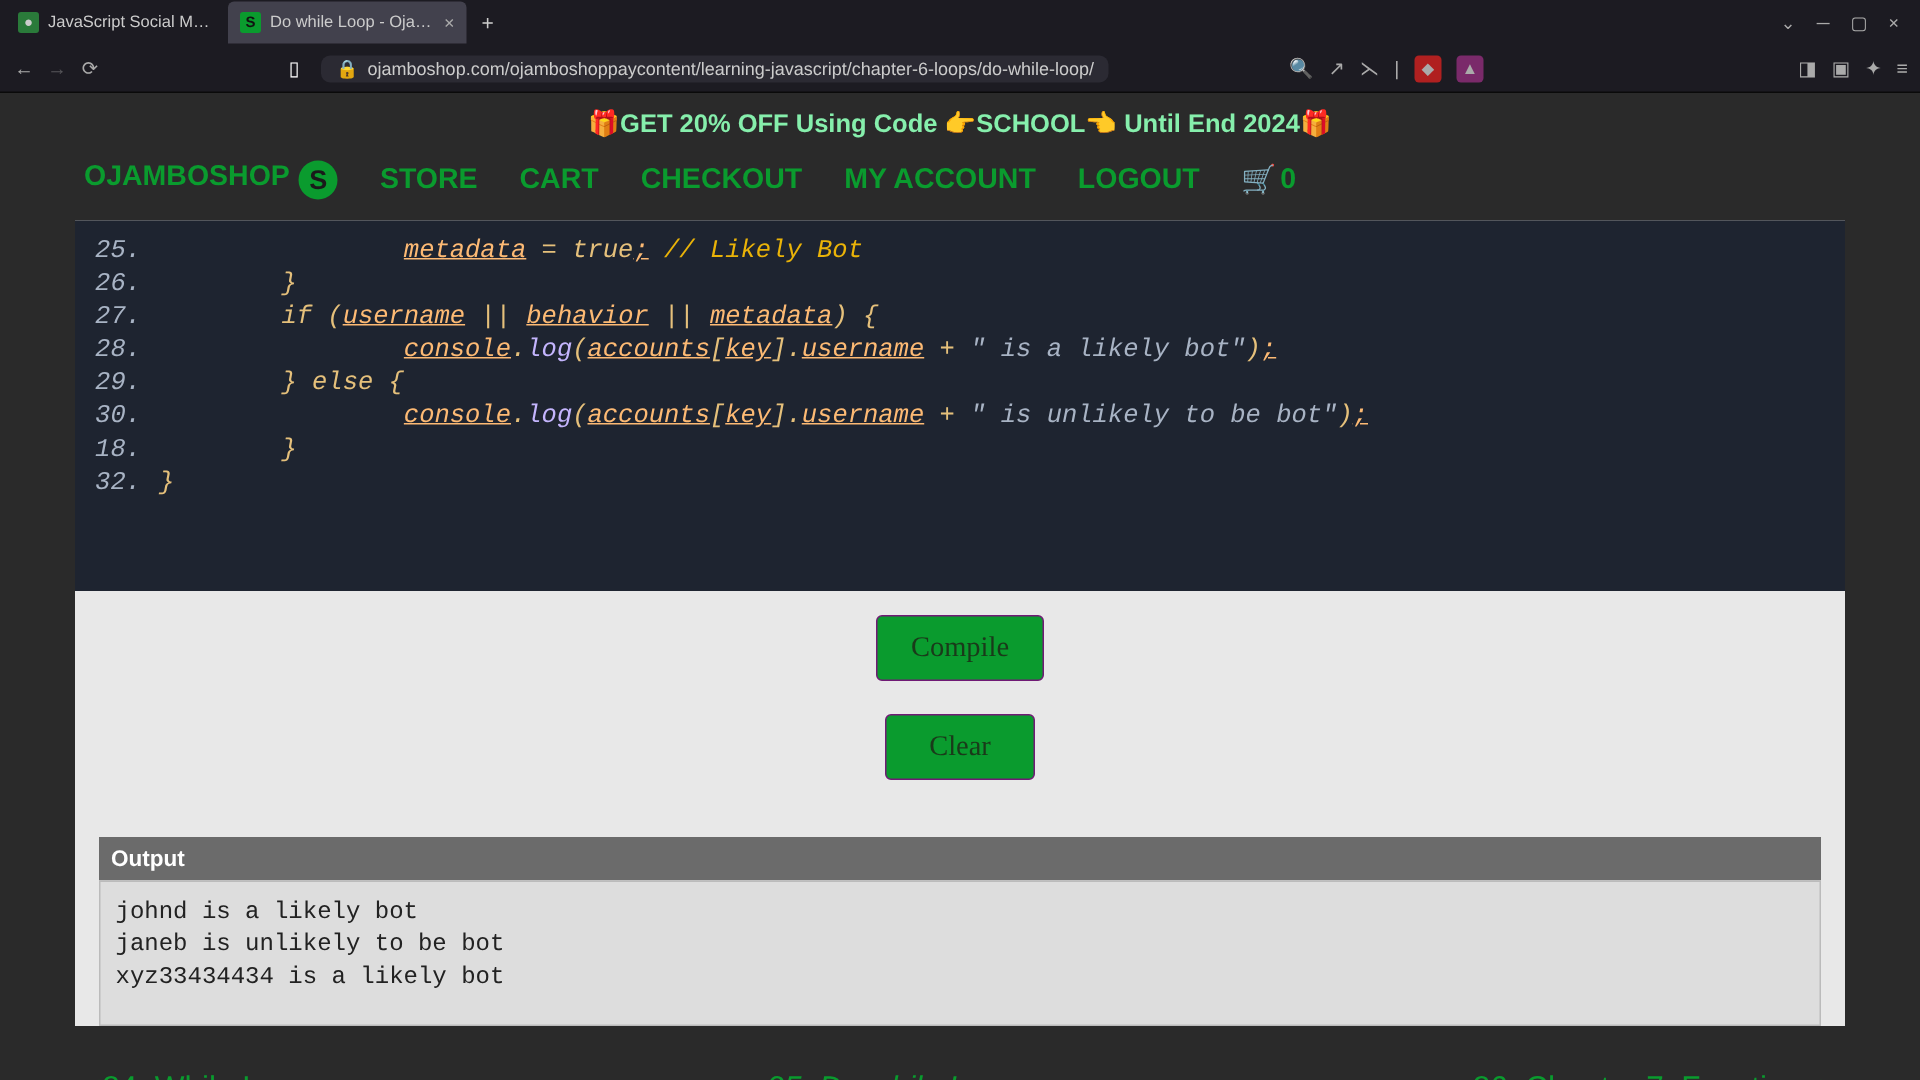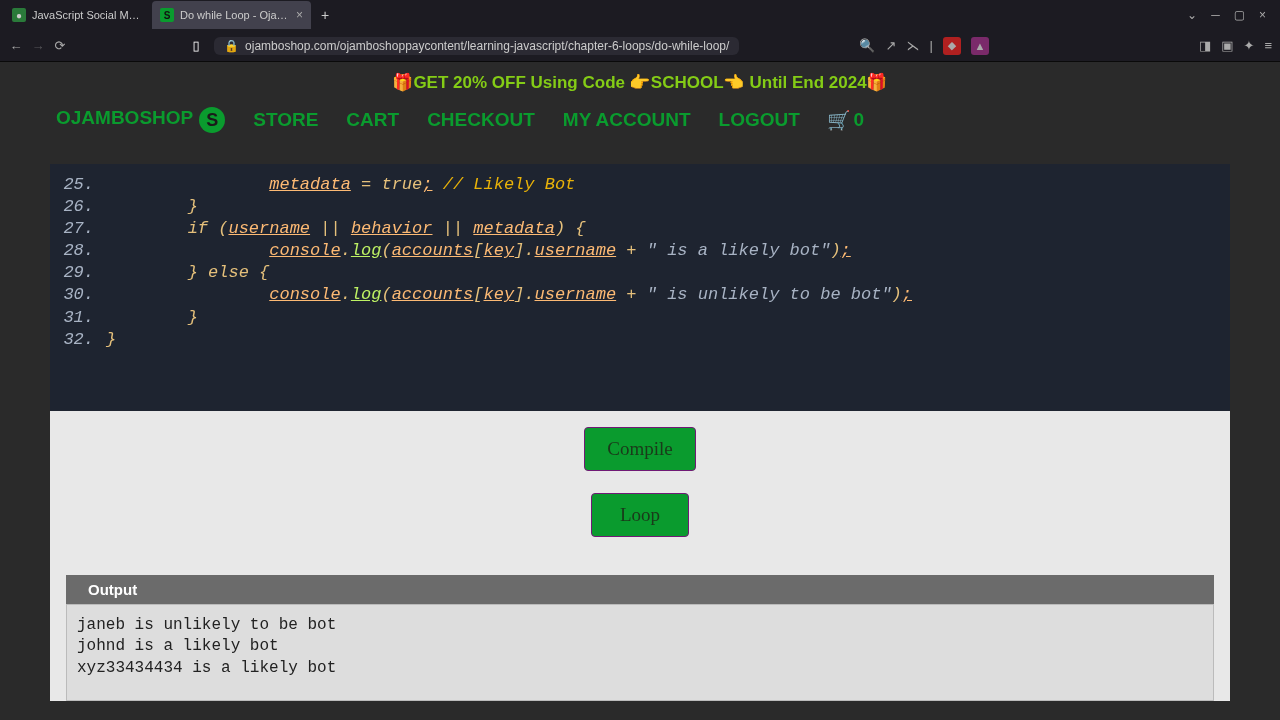--- a/index.html
+++ b/index.html
@@ -20,46 +20,46 @@
 .nav-buttons { display: flex; gap: 6px; color: #aaa; }
 .nav-btn { width: 16px; height: 16px; display: inline-flex; align-items: center; justify-content: center; font-size: 13px; }
 .nav-btn.disabled { opacity: 0.4; }
 .url-bar { flex: 1; display: flex; align-items: center; justify-content: center; }
 .url-box { display: flex; align-items: center; background: #2b2a33; border-radius: 6px; padding: 2px 10px; font-size: 12px; color: #ccc; gap: 6px; }
 .url-icons-right { display: flex; gap: 10px; color: #aaa; font-size: 13px; align-items: center; }
 .ext-icon { width: 18px; height: 18px; border-radius: 3px; display: inline-flex; align-items: center; justify-content: center; font-size: 11px; }
 
 
 .page { background: #2a2a2a; }
-.promo-bar { text-align: center; padding: 10px 0 4px; font-size: 17px; font-weight: bold; color: #84cc16; }
+.promo-bar { text-align: center; padding: 10px 0 4px; font-size: 17px; font-weight: bold; color: #86efac; }
 .nav-menu { display: flex; align-items: center; gap: 28px; padding: 10px 20px 14px 56px; font-size: 19px; font-weight: 800; color: #0a9b2e; }
 .logo { display: flex; align-items: flex-start; gap: 6px; }
 .logo-badge { background: #0a9b2e; color: #1a1a1a; width: 26px; height: 26px; border-radius: 50%; display: inline-flex; align-items: center; justify-content: center; font-weight: bold; font-size: 18px; }
 .cart-link { display: flex; align-items: center; gap: 2px; }
 
 
-.content { background: #e8e8e8; margin: 17px 50px; }
+.content { background: #e8e8e8; margin: 0 50px; }
 .code-block { background: #1e2430; padding: 10px 0 60px; font-family: 'Courier New', monospace; font-size: 17px; font-style: italic; line-height: 1.3; }
 .code-line { display: flex; }
 .line-num { width: 56px; text-align: right; padding-right: 12px; color: #a8b3c4; }
 .code-text { white-space: pre; }
 .kw { color: #e5c07b; }
 .var { color: #fdba74; text-decoration: underline; }
 .op { color: #e5c07b; }
-.fn { color: #bef264; text-decoration: underline; }
+.fn { color: #c4b5fd; }
 .bracket { color: #e5c07b; }
 .str { color: #a8b3c4; }
 .comment { color: #eab308; }
 .paren { color: #e5c07b; }
 
 .buttons-area { padding: 16px 0; text-align: center; background: #e8e8e8; }
 .btn { display: block; margin: 0 auto 22px; background: #0a9b2e; color: #1a3a1a; border: 1px solid #701a75; padding: 10px 22px; font-size: 19px; font-family: Georgia, serif; border-radius: 4px; cursor: pointer; }
 
 .output-section { margin: 0 16px 16px; }
-.output-header { background: #6b6b6b; color: #fff; padding: 6px 22px; font-size: 15px; font-weight: bold; }
+.output-header { background: #6b6b6b; color: #fff; padding: 6px 8px; font-size: 15px; font-weight: bold; }
 .output-body { background: #ddd; color: #222; padding: 10px 10px 20px; font-family: 'Courier New', monospace; font-size: 16px; line-height: 1.35; border: 1px solid #bbb; }
 
 .pagination { display: flex; justify-content: space-between; align-items: center; padding: 14px 50px 0; font-size: 21px; color: #0a9b2e; background: #2a2a2a; }
 .pag-link { display: flex; align-items: center; gap: 2px; }
 .pag-current { font-style: italic; text-decoration: underline wavy; text-underline-offset: 4px; }
 </style>
 </head>
 <body>
 
 <div class="browser-chrome">
@@ -147,39 +147,39 @@
         </div>
       <div class="code-line">
           <span class="line-num">29.</span>
           <span class="code-text">        <span class="bracket">}</span> <span class="kw">else</span> <span class="bracket">{</span></span>
         </div>
       <div class="code-line">
           <span class="line-num">30.</span>
           <span class="code-text">                <span class="var">console</span><span class="op">.</span><span class="fn">log</span><span class="paren">(</span><span class="var">accounts</span><span class="bracket">[</span><span class="var">key</span><span class="bracket">]</span><span class="op">.</span><span class="var">username</span> <span class="op">+</span> <span class="str">" is unlikely to be bot"</span><span class="paren">)</span><span class="var">;</span></span>
         </div>
       <div class="code-line">
-          <span class="line-num">31.</span>
+          <span class="line-num">18.</span>
           <span class="code-text">        <span class="bracket">}</span></span>
         </div>
       <div class="code-line">
           <span class="line-num">32.</span>
           <span class="code-text"><span class="bracket">}</span></span>
         </div>
     </div>
 
     <div class="buttons-area">
       <button class="btn">Compile</button>
-      <button class="btn" style="padding:10px 28px">Loop</button>
+      <button class="btn" style="padding:10px 28px">Clear</button>
     </div>
 
     <div class="output-section">
       <div class="output-header">Output</div>
       <div class="output-body">
+        <div>johnd is a likely bot</div>
         <div>janeb is unlikely to be bot</div>
-        <div>johnd is a likely bot</div>
         <div>xyz33434434 is a likely bot</div>
       </div>
     </div>
   </div>
 
   <div class="pagination">
     <span class="pag-link">
         <span>◀</span>
         <span>24. While Loop</span>
       </span>

